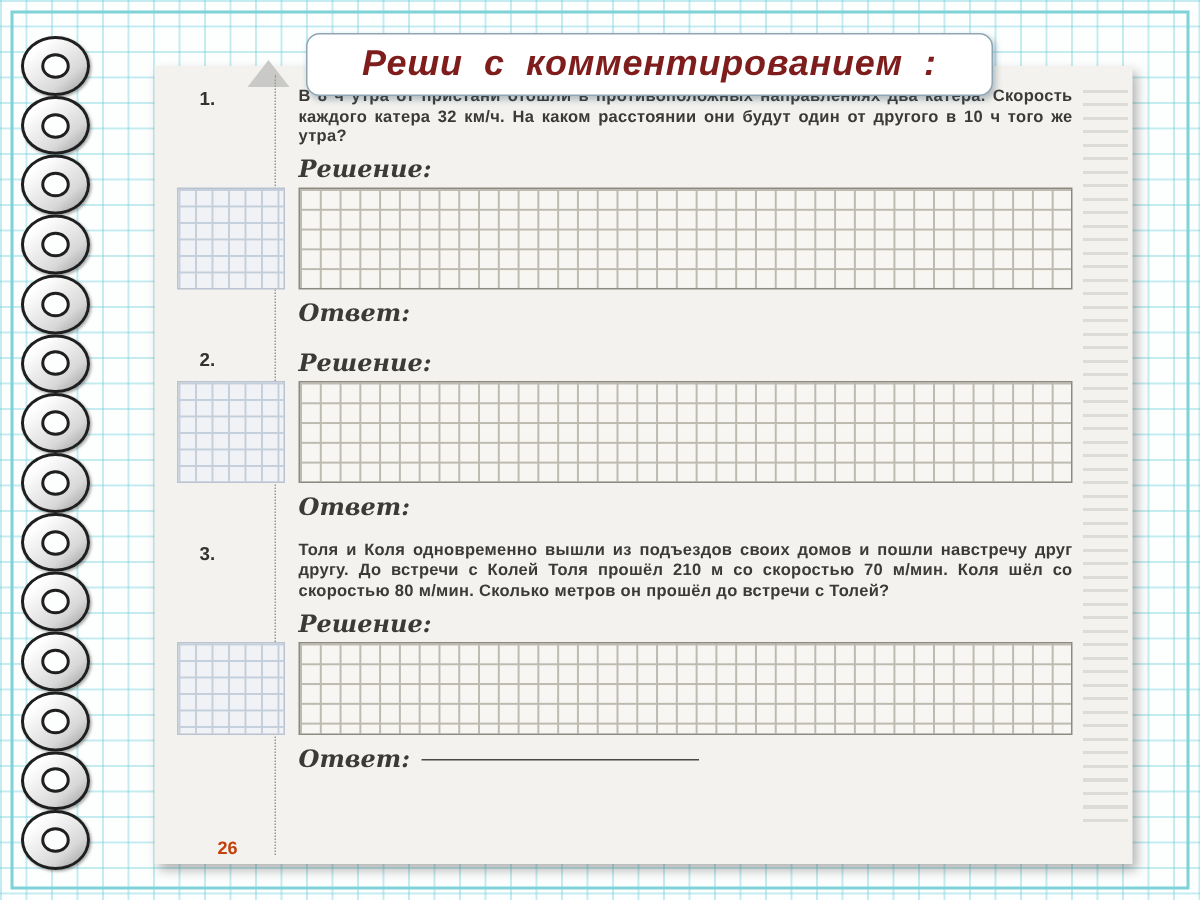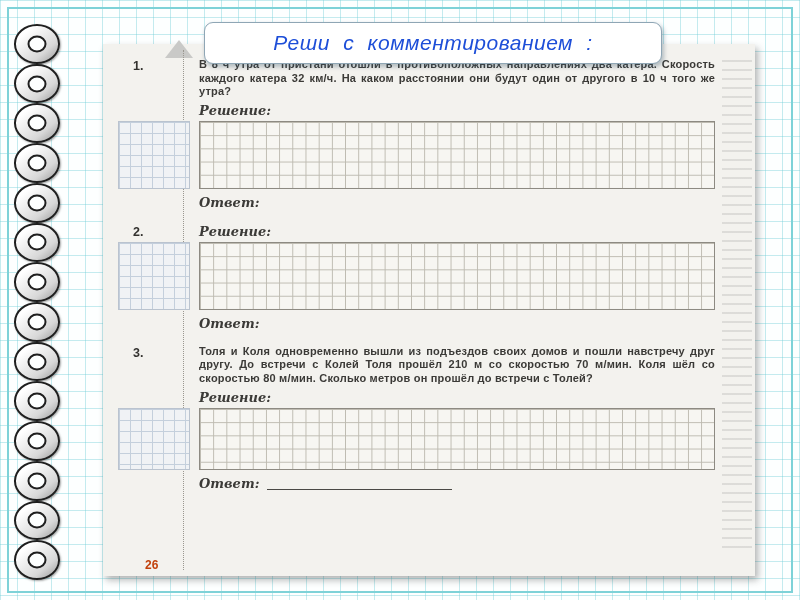--- a/index.html
+++ b/index.html
@@ -22,56 +22,56 @@
     background:linear-gradient(140deg,#ffffff 20%,#d8d8d8 70%,#9a9a9a 100%);
     box-shadow:1px 1px 2px rgba(0,0,0,.35);}
   .ring::after{content:"";position:absolute;left:50%;top:50%;transform:translate(-50%,-50%);
     width:15px;height:13px;border-radius:50%;background:#fdffff;border:2px solid #1f1f1f;}
 
   
   .title-box{position:absolute;left:204px;top:22px;width:456px;height:40px;z-index:6;
     background:#ffffff;border:1px solid #8fa6b5;border-radius:9px;
     box-shadow:1.5px 2.5px 4px rgba(60,90,110,.35);
     display:flex;align-items:center;justify-content:center;}
-  .title-text{font-family:"Liberation Sans",sans-serif;font-style:italic;font-weight:normal;
-    font-size:21px;color:#1d4ed8;word-spacing:7px;letter-spacing:.5px;white-space:nowrap;}
+  .title-text{font-family:"Liberation Sans",sans-serif;font-style:italic;font-weight:bold;
+    font-size:24px;color:#7f1d1d;word-spacing:7px;letter-spacing:.5px;white-space:nowrap;}
 
   
   .page{position:absolute;left:103px;top:44px;width:652px;height:532px;z-index:2;
     background:#f3f2ee;box-shadow:3px 4px 7px rgba(40,40,40,.35);}
   .page-fold{position:absolute;left:62px;top:-4px;width:0;height:0;
     border-left:14px solid transparent;border-right:14px solid transparent;
     border-bottom:18px solid #c9c9c7;}
   .margin-rule{position:absolute;left:80px;top:6px;bottom:6px;border-left:1px dotted #9a978f;}
   .ghost-col{position:absolute;right:3px;top:16px;bottom:26px;width:30px;opacity:.5;
     background:repeating-linear-gradient(to bottom, rgba(95,95,95,.30) 0 2px, transparent 2px 9px);}
   .page-num{position:absolute;left:42px;bottom:4px;font:bold 12px "Liberation Sans",sans-serif;color:#c2410c;}
 
   .content{position:relative;padding:14px 40px 6px 96px;}
 
   .problem{position:relative;margin-bottom:11px;}
   .pnum{position:absolute;left:-66px;top:1px;font:bold 12.5px "Liberation Sans",sans-serif;color:#33322f;}
   .ptext{margin:0 0 4px 0;font:bold 11px/13.6px "Liberation Sans",sans-serif;color:#3b3a37;
     text-align:justify;letter-spacing:.2px;}
   .plabel{font-family:"DejaVu Serif",serif;font-style:italic;font-weight:bold;
-    font-size:13px;color:#3b3a37;margin:2px 0 3px 0;}
+    font-size:16px;color:#3b3a37;margin:2px 0 3px 0;}
   .sgrid{position:relative;height:66px;border:1px solid #8d8a82;
     background-color:#f7f6f2;
     background-image:
       linear-gradient(to right, #bdbab0 1px, transparent 1px),
       linear-gradient(to bottom, #bdbab0 1px, transparent 1px);
     background-size:13.2px 13.2px;}
   .sgrid.short{height:60px;}
   .sgrid::before{content:"";position:absolute;left:-82px;top:-1px;bottom:-1px;width:70px;
     background-color:#f0f2f5;
     background-image:
       linear-gradient(to right, #c4cfdc 1px, transparent 1px),
       linear-gradient(to bottom, #c4cfdc 1px, transparent 1px);
     background-size:11px 11px;border:1px solid #bac3cf;}
-  .answer-row{display:flex;align-items:center;gap:8px;margin-top:4px;}
+  .answer-row{display:flex;align-items:flex-start;gap:8px;margin-top:4px;}
   .answer-line{display:inline-block;width:185px;border-bottom:1.5px solid #4a4945;height:12px;}
 </style>
 </head>
 <body>
 
 <div class="slide">
 
   <div class="frame"></div>
 
   <div class="binding">

